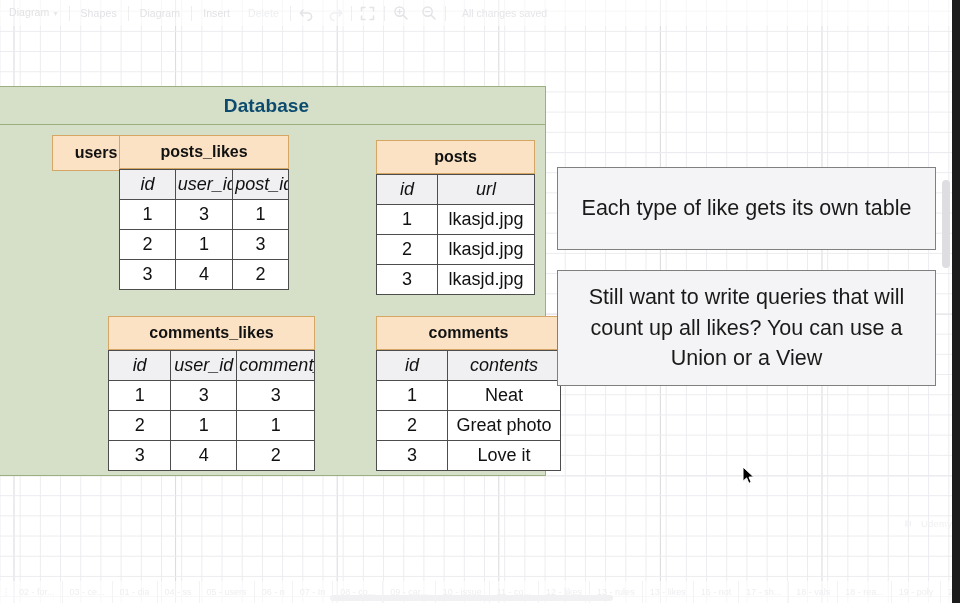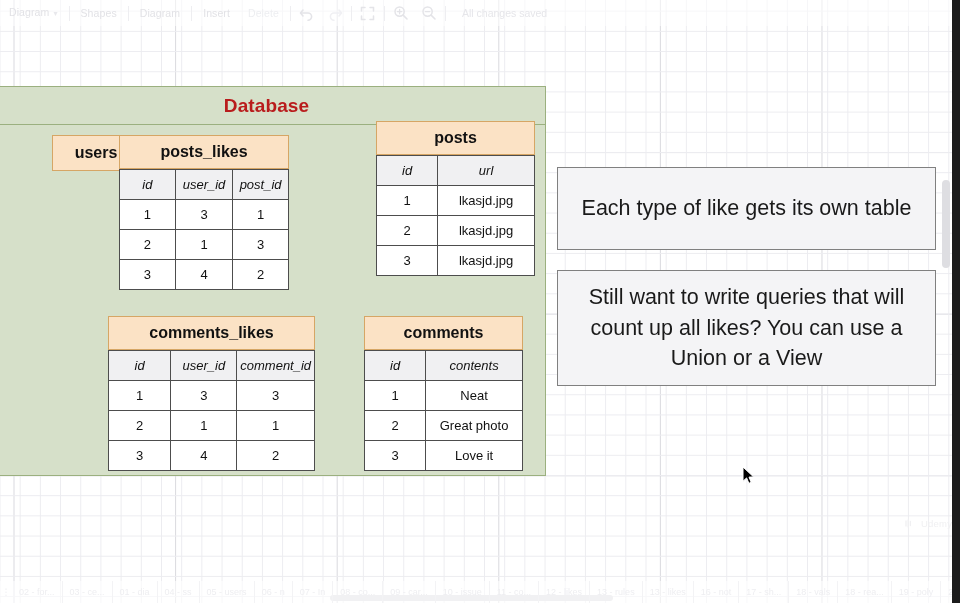--- a/index.html
+++ b/index.html
@@ -100,21 +100,21 @@
     height: 38px;
     border-bottom: 1px solid #9bb07f;
     box-sizing: border-box;
     display: flex;
     align-items: center;
     justify-content: center;
   }
   #db-title {
     font-size: 19px;
     font-weight: bold;
-    color: #b91c1c;
+    color: #0c4a6e;
     letter-spacing: 0.1px;
   }
 
   
   .ent {
     position: absolute;
     z-index: 10;
     box-sizing: border-box;
     font-size: 12.5px;
     color: #111111;
@@ -135,40 +135,40 @@
     border-collapse: collapse;
     width: 100%;
     background: #ffffff;
     table-layout: fixed;
   }
   .ent-table th,
   .ent-table td {
     border: 1px solid #4d4d4d;
     height: 29px;
     text-align: center;
-    font-size: 13px;
+    font-size: 18px;
     color: #111111;
     font-weight: normal;
     padding: 0 2px;
     overflow: hidden;
     white-space: nowrap;
   }
   .ent-table th {
     background: #f0f0f2;
     font-style: italic;
     font-weight: normal;
   }
 
   #ent-users   { left: 8px;   top: 135px; width: 88px; margin-left: 44px; }
   #ent-users .ent-head { height: 36px; }
 
   #ent-posts-likes { left: 119px; top: 135px; width: 170px; }
-  #ent-posts       { left: 376px; top: 121px; width: 159px; }
+  #ent-posts       { left: 376px; top: 140px; width: 159px; }
   #ent-comments-likes { left: 108px;  top: 316px; width: 207px; }
-  #ent-comments       { left: 364px; top: 316px; width: 159px; border-radius: 12px; }
+  #ent-comments       { left: 376px; top: 316px; width: 185px; border-radius: 12px; }
 
   
   .note {
     position: absolute;
     box-sizing: border-box;
     background: #f4f4f6;
     border: 1px solid #808080;
     display: flex;
     align-items: center;
     justify-content: center;

